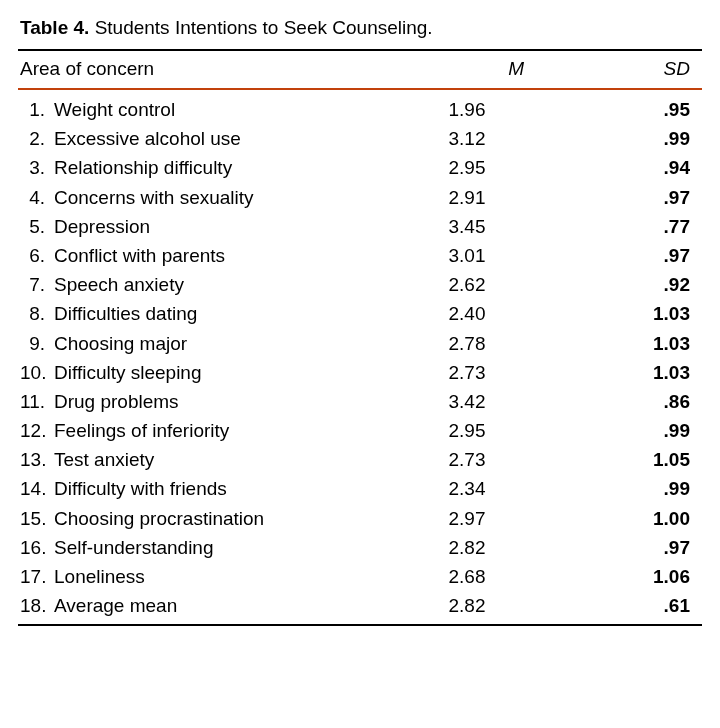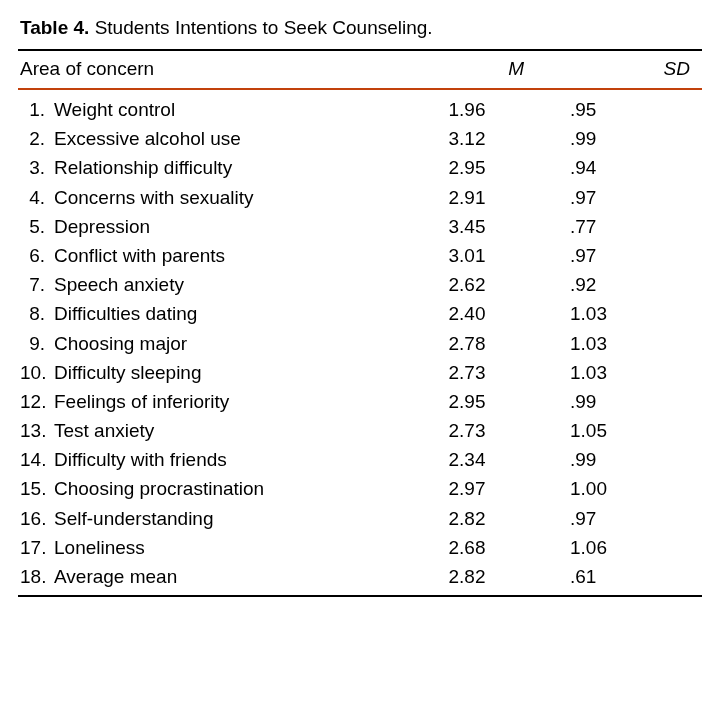--- a/index.html
+++ b/index.html
@@ -80,22 +80,23 @@
     width: 34px;
     text-align: right;
     padding-right: 9px;
     box-sizing: border-box;
   }
   td.m {
     text-align: center;
     padding-right: 46px;
   }
   td.sd {
-    text-align: left;
+    text-align: right;
     padding-right: 12px;
+    font-weight: bold;
   }
   .rule-bottom {
     border-top: 2px solid #000;
     width: 684px;
     height: 0;
     margin-top: 2px;
   }
 </style>
 </head>
 <body>
@@ -168,20 +169,25 @@
           <td class="area"><span class="num">9.</span><span>Choosing major</span></td>
           <td class="m">2.78</td>
           <td class="sd">1.03</td>
         </tr>
         <tr>
           <td class="area"><span class="num">10.</span><span>Difficulty sleeping</span></td>
           <td class="m">2.73</td>
           <td class="sd">1.03</td>
         </tr>
         <tr>
+          <td class="area"><span class="num">11.</span><span>Drug problems</span></td>
+          <td class="m">3.42</td>
+          <td class="sd">.86</td>
+        </tr>
+        <tr>
           <td class="area"><span class="num">12.</span><span>Feelings of inferiority</span></td>
           <td class="m">2.95</td>
           <td class="sd">.99</td>
         </tr>
         <tr>
           <td class="area"><span class="num">13.</span><span>Test anxiety</span></td>
           <td class="m">2.73</td>
           <td class="sd">1.05</td>
         </tr>
         <tr>

